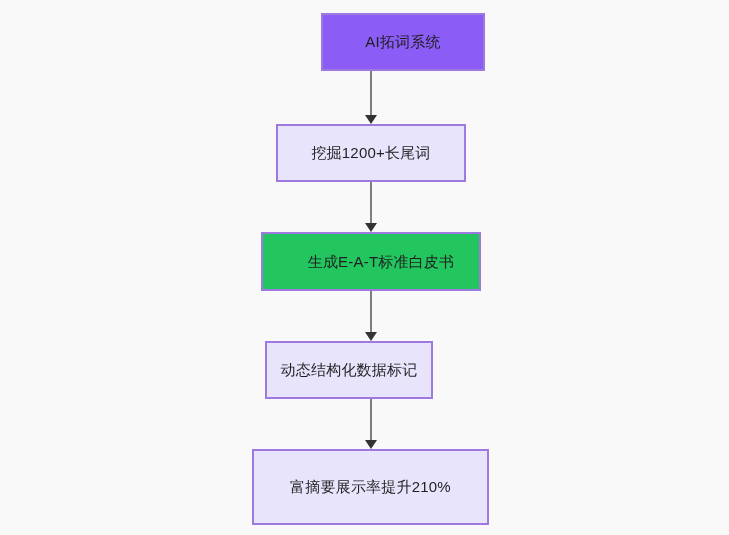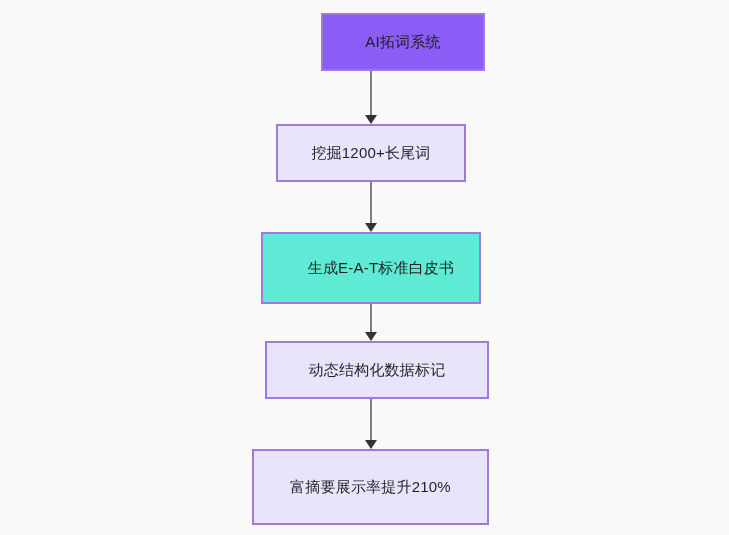--- a/index.html
+++ b/index.html
@@ -72,22 +72,22 @@
         <line x1="15" y1="0" x2="15" y2="42" stroke="#7f7f7f" stroke-width="2"></line>
         <polygon points="9,41 21,41 15,50" fill="#333333"></polygon>
       </svg>
     </div>
     <div class="node" style="left: 297px; top: 13px; width: 164px; height: 58px; background: #8b5cf6; border-color: rgb(157, 121, 224); margin-left: 24px;">
       <span class="node-label">AI拓词系统</span>
     </div>
     <div class="node" style="left: 276px; top: 124px; width: 190px; height: 58px; background: rgb(232, 228, 251); border-color: rgb(157, 121, 224); text-align: right;">
       <span class="node-label">挖掘1200+长尾词</span>
     </div>
-    <div class="node" style="left: 261px; top: 232px; width: 220px; height: 72px; background: #5eead4; border-color: rgb(157, 121, 224); padding-left: 20px;">
+    <div class="node" style="left: 261px; top: 232px; width: 220px; height: 59px; background: #22c55e; border-color: rgb(157, 121, 224); padding-left: 20px;">
       <span class="node-label">生成E-A-T标准白皮书</span>
     </div>
-    <div class="node" style="left: 265px; top: 341px; width: 224px; height: 58px; background: rgb(232, 228, 251); border-color: rgb(157, 121, 224);">
+    <div class="node" style="left: 265px; top: 341px; width: 168px; height: 58px; background: rgb(232, 228, 251); border-color: rgb(157, 121, 224);">
       <span class="node-label">动态结构化数据标记</span>
     </div>
     <div class="node" style="left: 252px; top: 449px; width: 237px; height: 76px; background: rgb(232, 228, 251); border-color: rgb(157, 121, 224);">
       <span class="node-label">富摘要展示率提升210%</span>
     </div>
   </div>
 
 </body></html>

